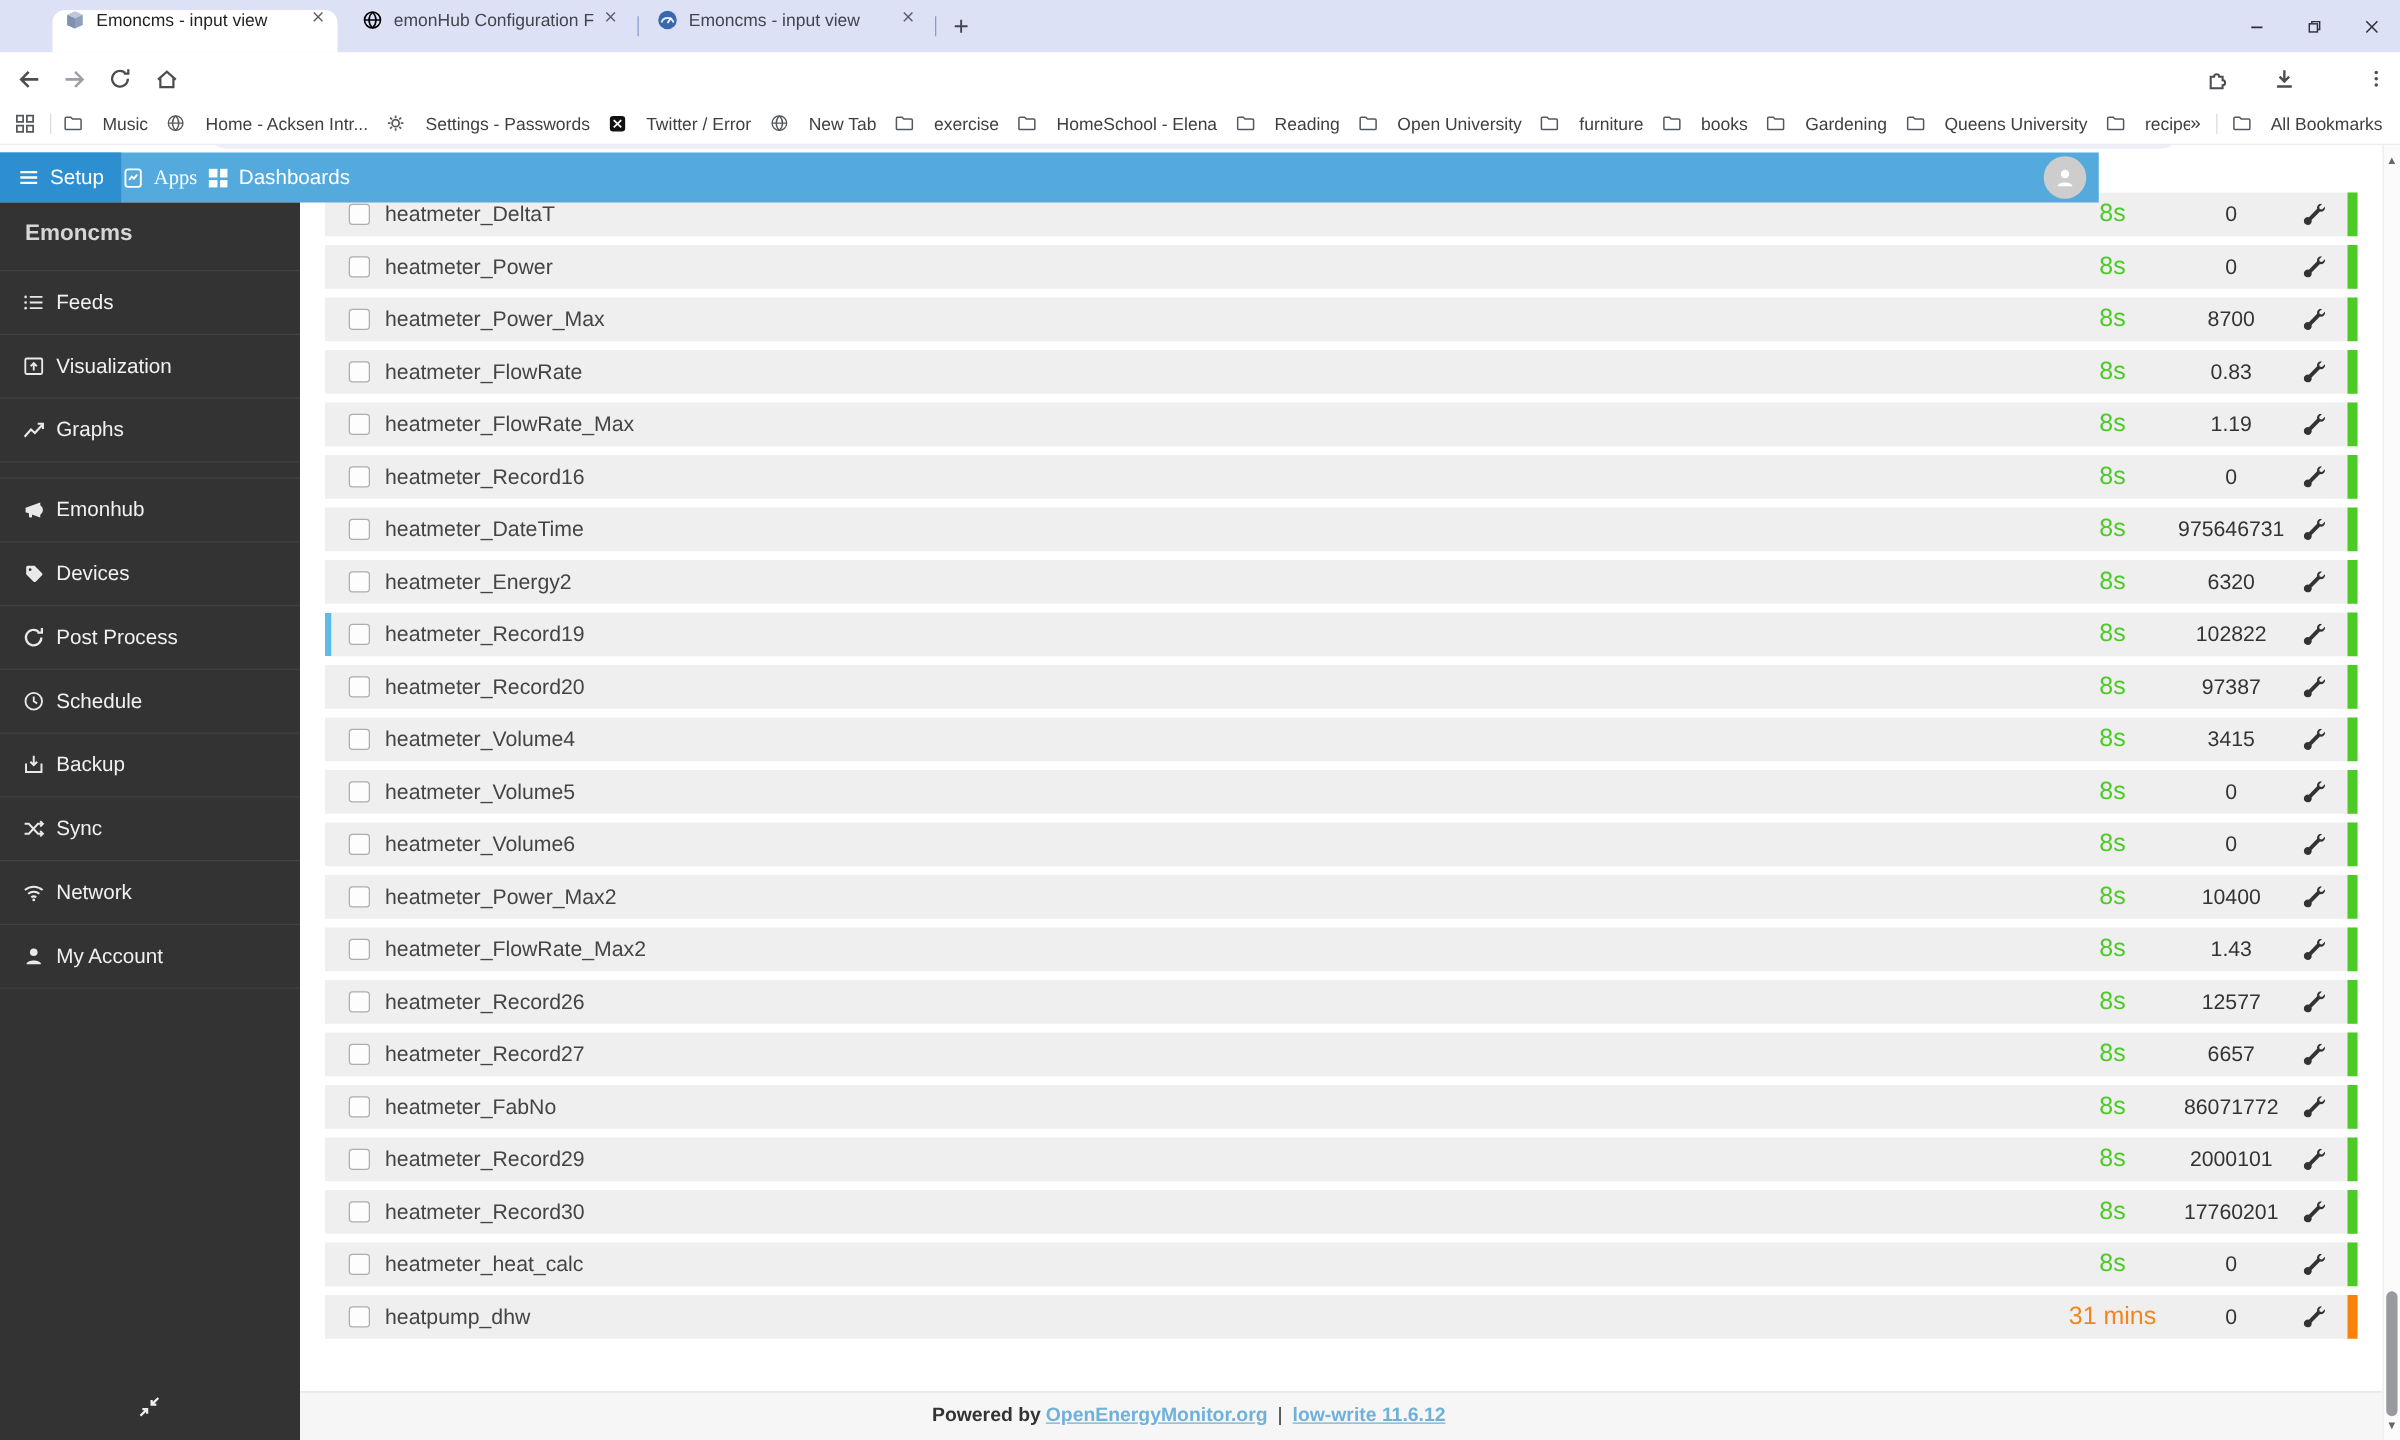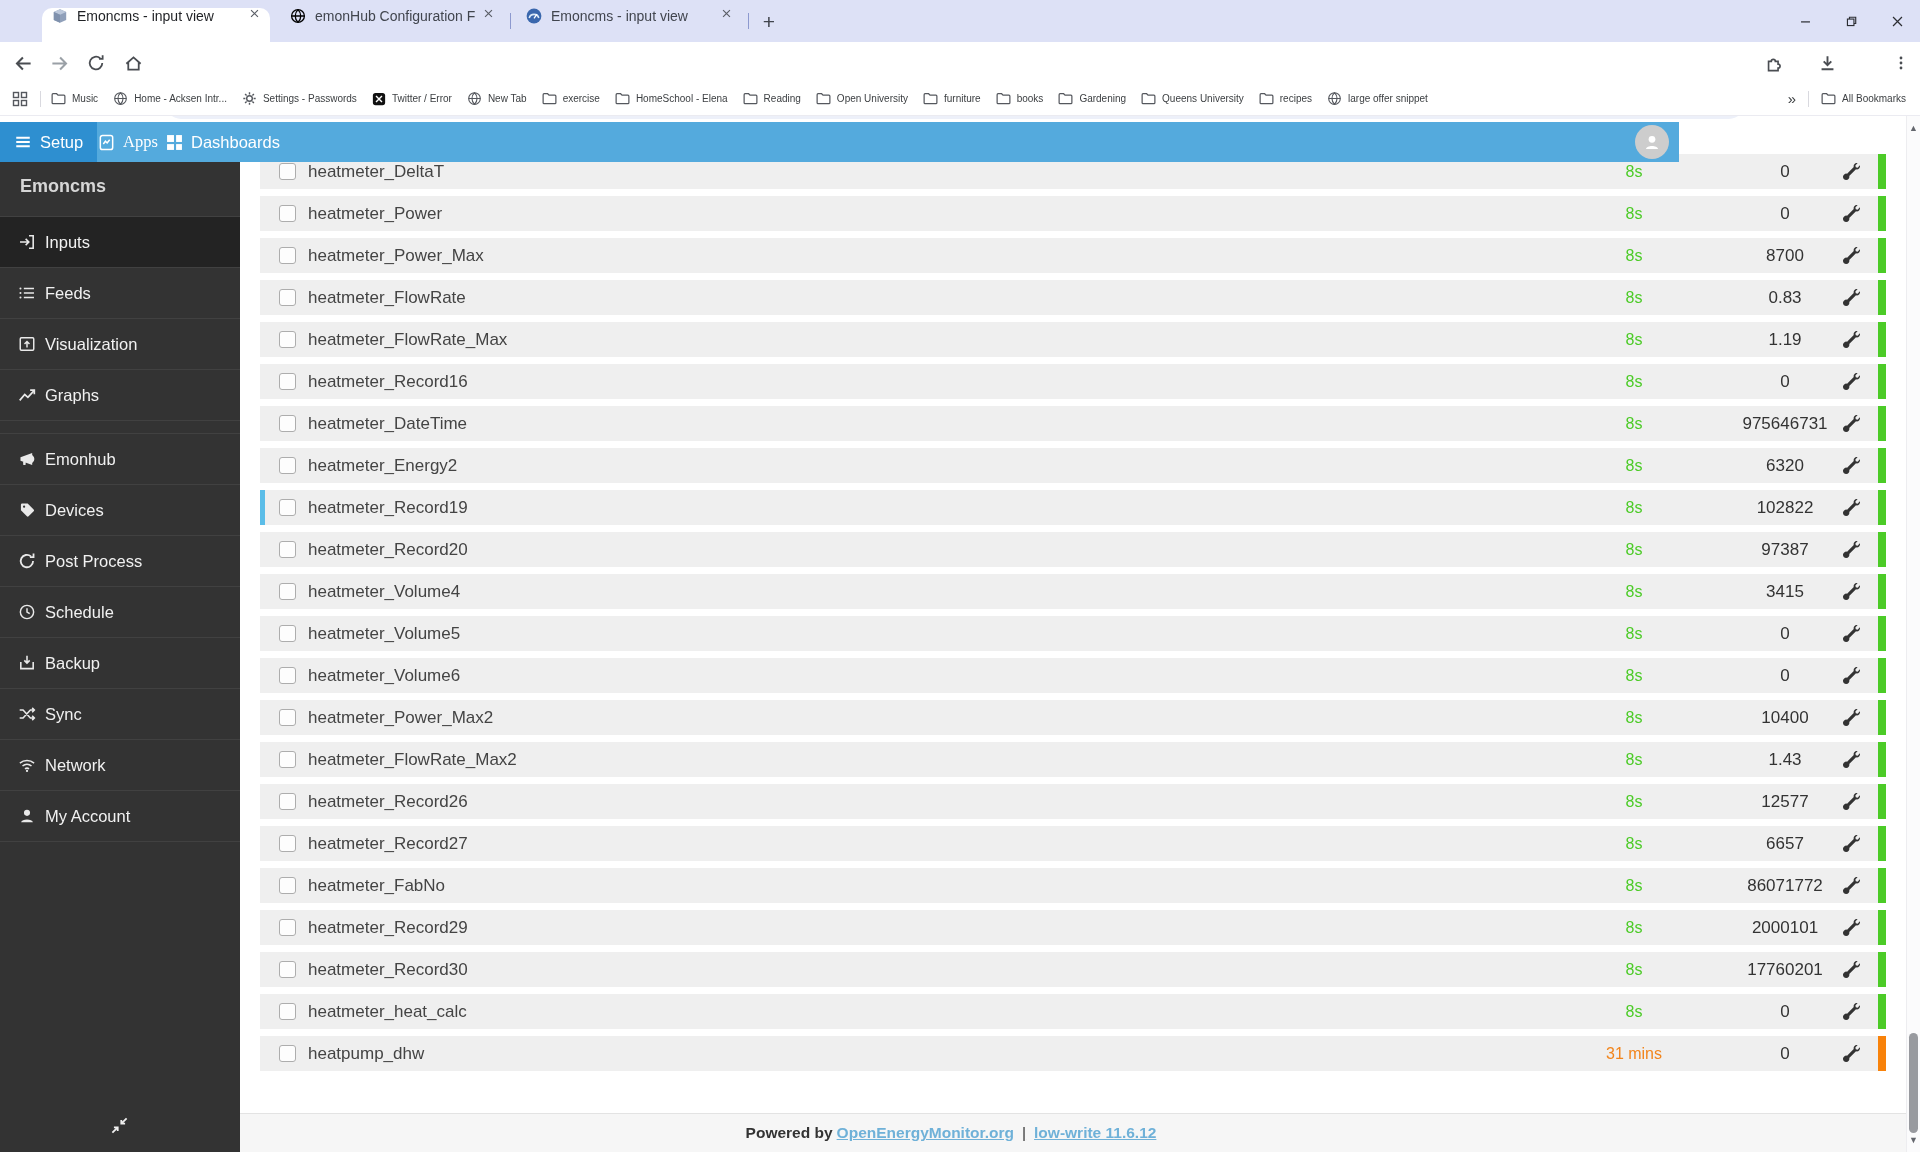--- a/index.html
+++ b/index.html
@@ -39,21 +39,21 @@
   .omni-star { color:#55585e; margin-left:8px; }
   .tb-sep { position:absolute; left:1797px; top:52px; width:1px; height:20px; background:#d4d7e3; }
   .profile-dot { position:absolute; left:1853px; top:51px; width:22px; height:22px; border-radius:50%;
     background:conic-gradient(from -45deg,#e8710a 0 25%,#174ea6 0 50%,#d93025 0 75%,#1e8e3e 0 100%); }
 
   .bookmarksbar { position:absolute; left:0; top:82px; width:1920px; height:34px; background:#fff;
     border-bottom:1px solid #ebebf1; display:flex; align-items:center; }
   .bm-grid { margin-left:12px; color:#55585e; }
   .bm-sep { width:1px; height:16px; background:#d9d9df; margin:0 10px 0 12px; }
   .bm-items { display:flex; align-items:center; gap:15px; overflow:hidden; flex:1 1 auto; }
-  .bm-item { display:flex; align-items:center; gap:6px; white-space:nowrap; color:#3d4043; font-size:10px; }
+  .bm-item { display:flex; align-items:center; gap:16px; white-space:nowrap; color:#3d4043; font-size:14px; }
   .bm-item .ic { color:#55585e; }
   .bm-right { display:flex; align-items:center; margin-left:auto; padding-right:14px; flex:0 0 auto; }
   .bm-overflow { font-size:15px; color:#3d4043; margin-right:12px; }
   .bm-sep2 { width:1px; height:16px; background:#d9d9df; margin-right:12px; }
 
   
   .app-navbar { position:absolute; left:0; top:122px; width:1679px; height:40px; background:#54aadd; z-index:30; }
   .nav-item { position:absolute; top:0; height:40px; display:flex; align-items:center; gap:8px;
     color:#fff; font-size:16.5px; padding:0 14px; }
   .nav-item.active { background:#2e8fd0; }
@@ -70,21 +70,21 @@
   .sb-spacer { height:13px; border-bottom:1px solid #414141; }
   .sb-collapse { position:absolute; left:110px; bottom:17px; color:#f0f0f0; }
 
   .inputs-table { position:absolute; left:260px; top:154px; width:1626px; z-index:5; }
   .input-row { position:relative; height:35px; margin-bottom:7px; background:#efefef;
     display:flex; align-items:center; }
   .input-row.hl { box-shadow:inset 5px 0 0 #5bbde8; }
   .row-check { appearance:none; -webkit-appearance:none; width:17px; height:17px; margin:0 0 0 19px;
     border:1px solid #adadad; border-radius:3px; background:#fdfdfd; }
   .row-name { margin-left:12px; font-size:17px; color:#444; }
-  .row-time { position:absolute; left:1294px; width:160px; text-align:center; font-size:16px; }
+  .row-time { position:absolute; left:1350px; width:160px; text-align:center; font-size:20px; }
   .row-value { position:absolute; left:1445px; width:160px; text-align:center; font-size:17px; color:#333; }
   .row-wrench { position:absolute; left:1583px; width:24px; color:#333; }
   .row-bar { position:absolute; right:0; top:0; width:8px; height:35px; }
 
   .footer { position:absolute; left:0; top:1113px; width:1906px; height:39px; background:#f6f6f6;
     border-top:1px solid #e3e3e3; display:flex; align-items:center; justify-content:center;
     font-size:15.5px; color:#333; z-index:10; }
   .footer b { font-weight:bold; }
   .footer .lnk { color:#6fb1d8; font-weight:bold; }
   .footer span { margin:0 4px;text-decoration:underline; }
@@ -420,28 +420,20 @@
           <circle cx="8" cy="5.8" r="2.7"></circle>
           <path d="M3.2 13.6c.3-3.3 9.3-3.3 9.6 0z"></path>
         </svg>
       </span>
   </div>
 </div>
 
 <div class="sidebar">
   <div class="sb-title">Emoncms</div>
   <div class="sb-menu" id="sb-menu">
-      <div class="sb-item active">
-        <span class="ic">
-          <svg width="18" height="18" viewBox="0 0 16 16" fill="none" stroke="currentColor" stroke-width="1.4">
-            <path d="M9.8 2.5h3.7v11H9.8M1.8 8h7.7M6.8 5.2 9.6 8l-2.8 2.8"></path>
-          </svg>
-        </span>
-        <span>Inputs</span>
-      </div>
       <div class="sb-item">
         <span class="ic">
           <svg width="18" height="18" viewBox="0 0 16 16" fill="none" stroke="currentColor" stroke-width="1.4">
             <path d="M5.2 4h9M5.2 8h9M5.2 12h9"></path>
             <circle cx="2.2" cy="4" r=".9" fill="currentColor" stroke="none"></circle>
             <circle cx="2.2" cy="8" r=".9" fill="currentColor" stroke="none"></circle>
             <circle cx="2.2" cy="12" r=".9" fill="currentColor" stroke="none"></circle>
           </svg>
         </span>
         <span>Feeds</span>

